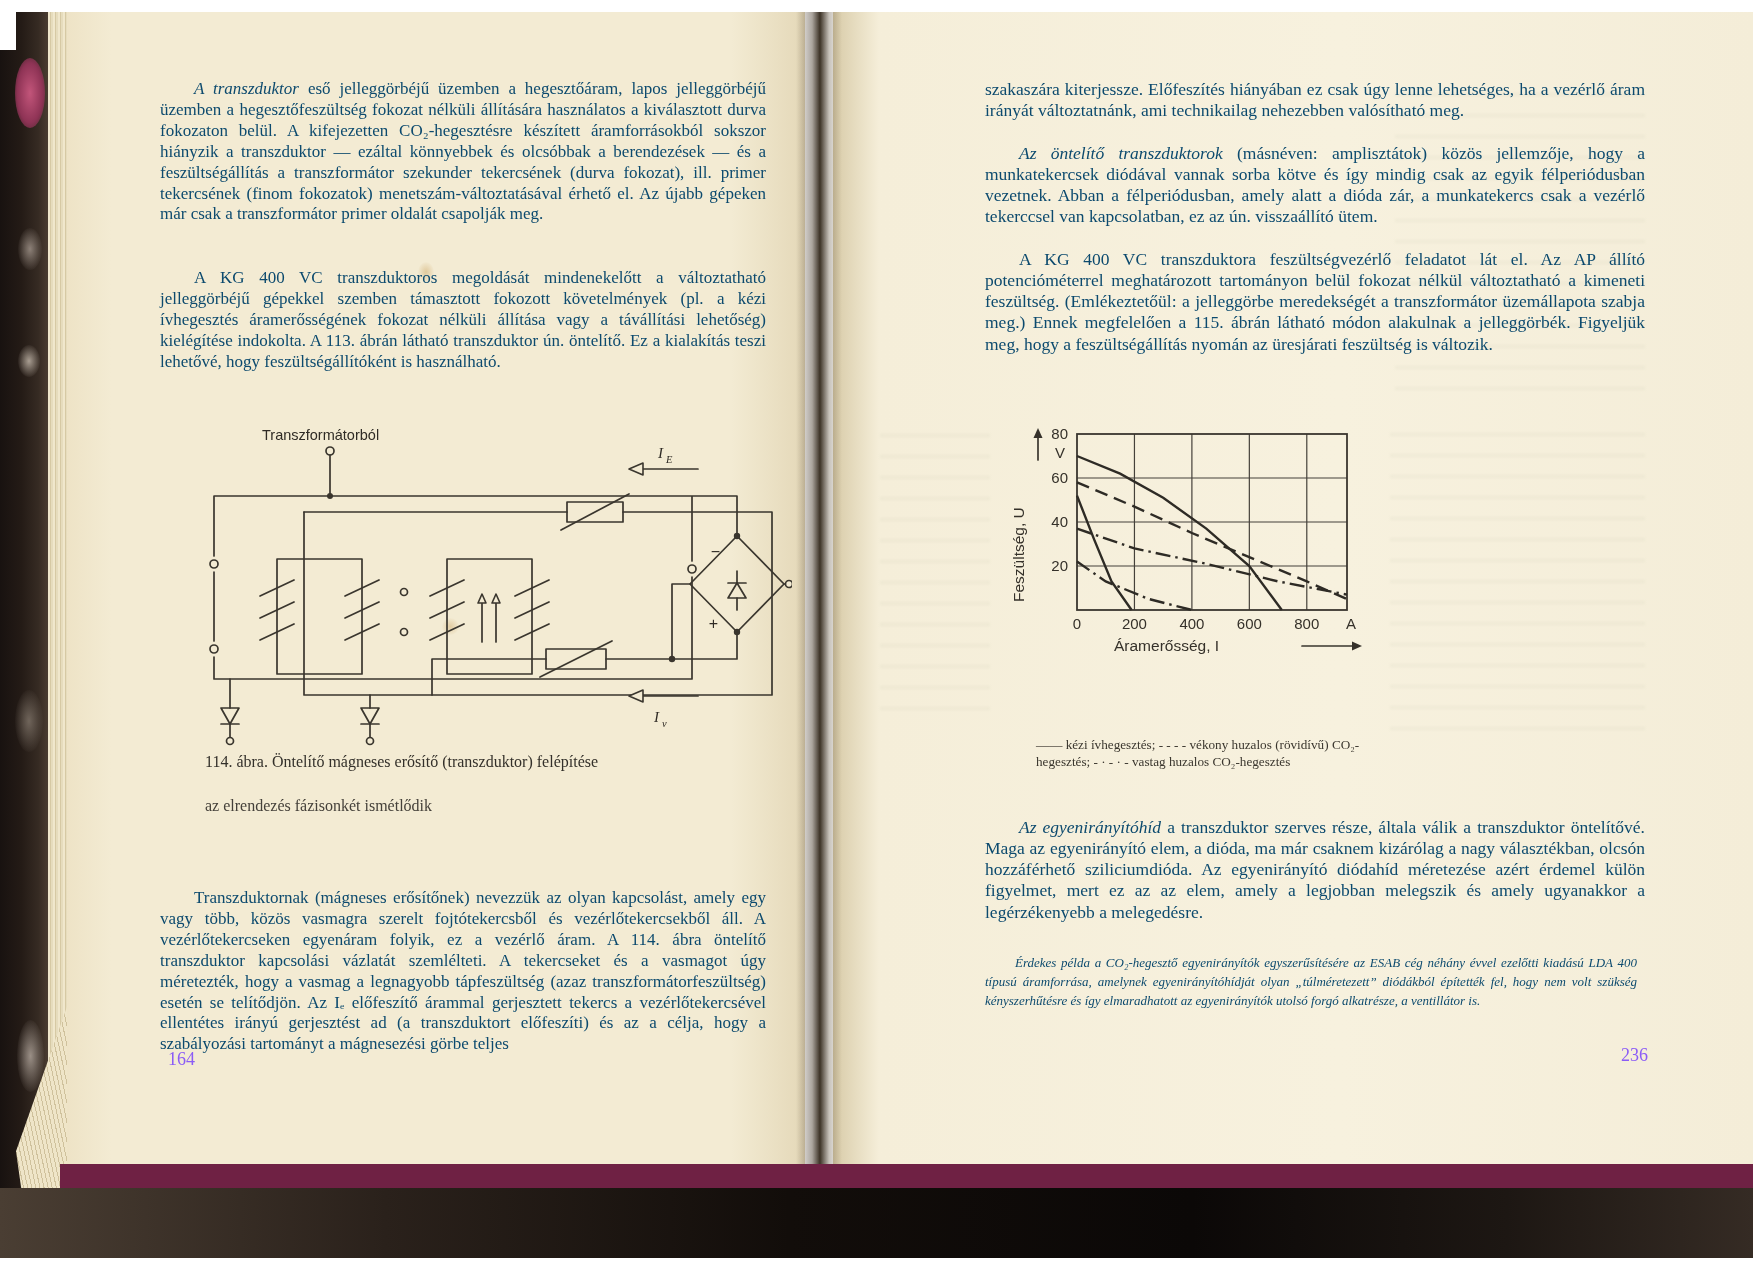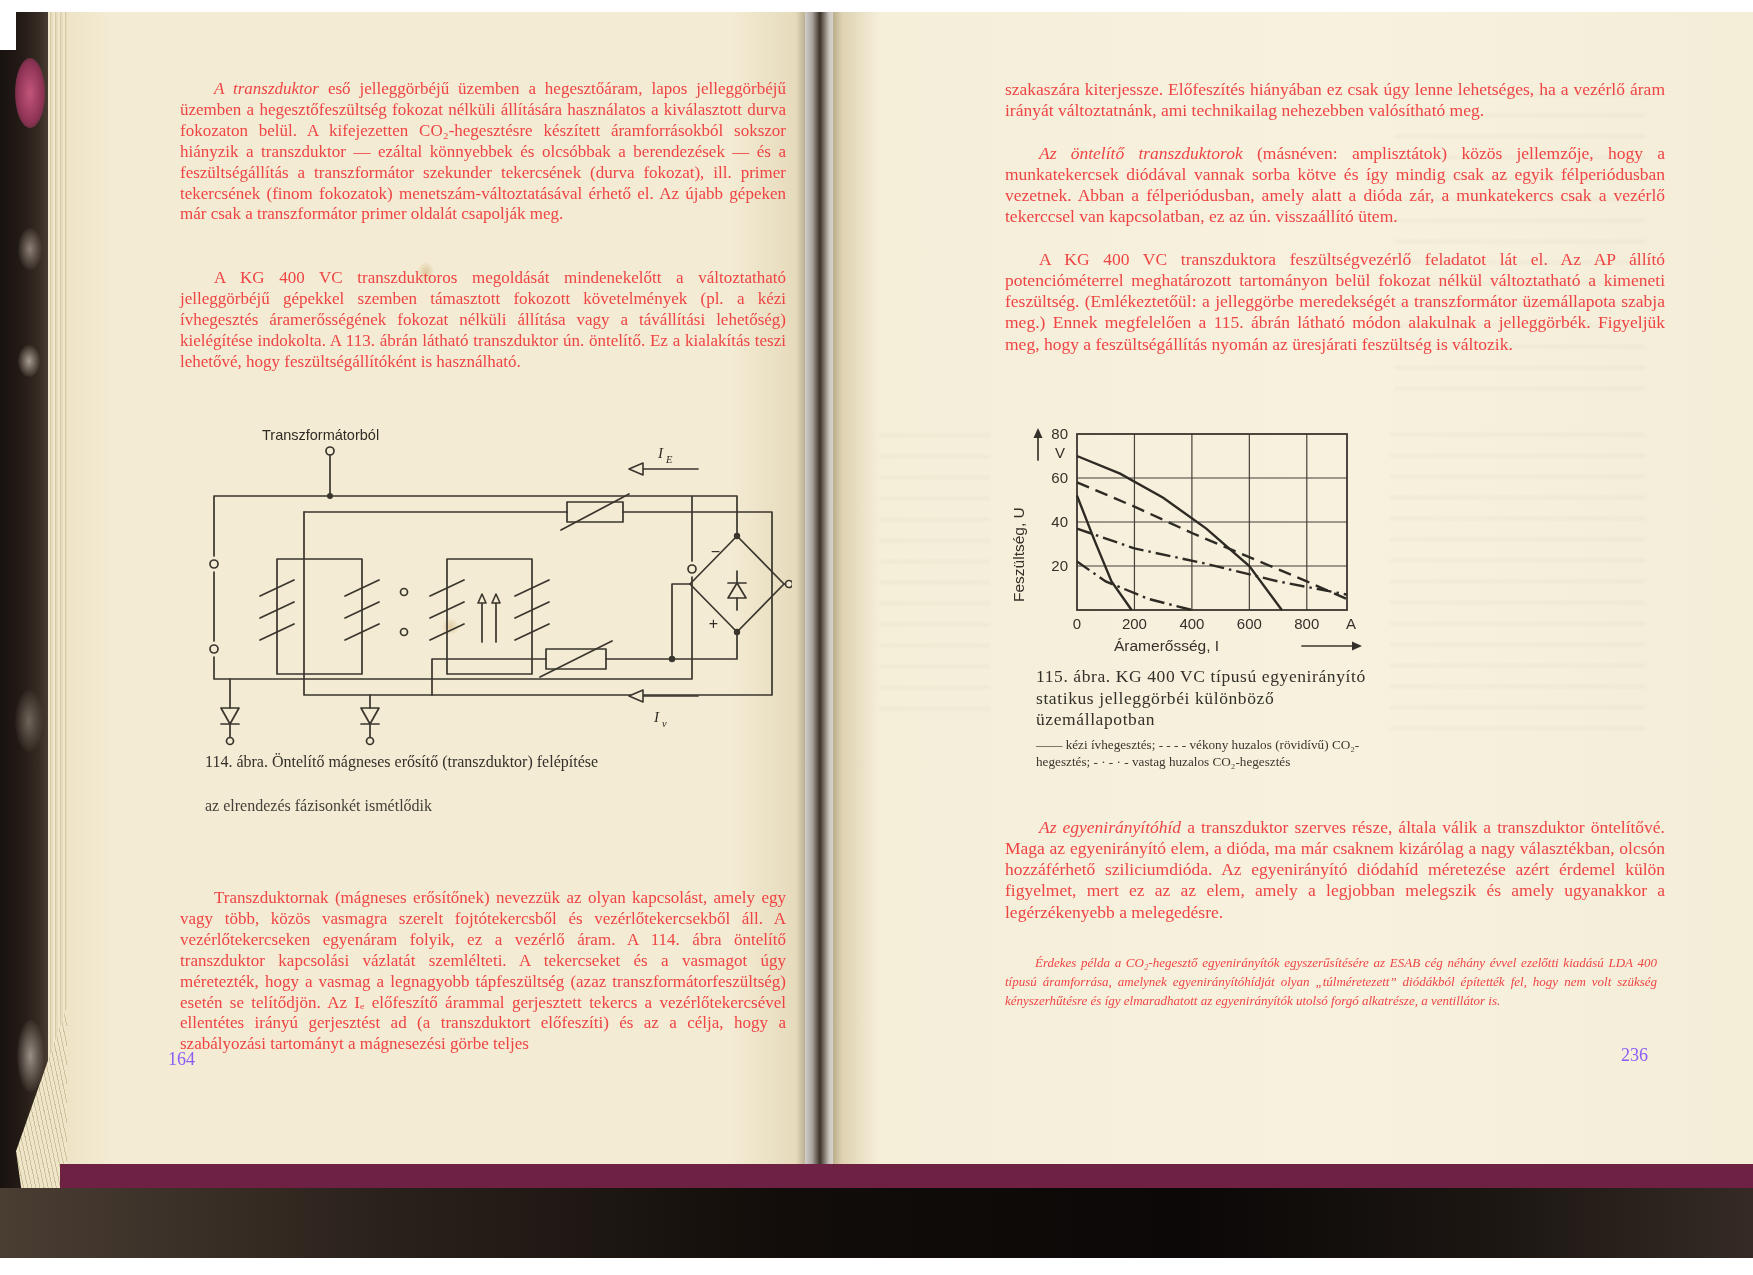--- a/index.html
+++ b/index.html
@@ -33,21 +33,21 @@
              background:linear-gradient(90deg,#4a3e33 0%,#2a211b 22%,#120d0a 45%,#0b0807 68%,#1d1713 86%,#352b24 100%);}
   .band-bottom-white{position:absolute;left:0;top:1258px;width:1753px;height:17px;background:#ffffff;}
   .band-top-white{position:absolute;left:0;top:0;width:1753px;height:12px;background:#ffffff;}
   .stain{position:absolute;border-radius:50%;}
   .stain1{left:418px;top:262px;width:16px;height:20px;background:radial-gradient(ellipse,rgba(201,160,90,.45),rgba(201,160,90,0) 75%);}
   .stain2{left:442px;top:618px;width:17px;height:17px;background:radial-gradient(ellipse,rgba(201,160,90,.4),rgba(201,160,90,0) 75%);}
   .showthrough{position:absolute;filter:blur(1.5px);opacity:.55;
                background:repeating-linear-gradient(0deg,rgba(139,148,118,.14) 0 3px,rgba(0,0,0,0) 3px 21px);}
 
   
-  .p{position:absolute;text-align:justify;font-size:17px;line-height:20.9px;color:#ef4444;margin-left:20px;}
+  .p{position:absolute;text-align:justify;font-size:17px;line-height:20.9px;color:#0c4a6e;}
   .pl{left:160px;width:606px;}
   .pr{left:985px;width:660px;font-size:17.5px;line-height:21.3px;}
   .indent{text-indent:34px;}
   .lead{font-style:italic;}
   #lp1{top:62px;}  #lp2{top:251px;}  #lp3{top:871px;}
   #rp1{top:61px;}  #rp2{top:125px;}  #rp3{top:231px;}  #rp4{top:799px;}
   #rp5{top:940px;width:652px;font-size:13px;line-height:19.2px;text-indent:30px;font-style:italic;}
   .pagenum{position:absolute;font-size:18px;color:#8b5cf6;}
   #pn164{left:168px;top:1049px;}
   #pn165{left:1592px;top:1045px;width:56px;text-align:right;}
@@ -213,21 +213,20 @@
 
     <path class="wire" d="M36,36 V14"></path>
     <path d="M36,4 l-4.5,10 h9 z" fill="#35312a"></path>
     <text transform="translate(22,178) rotate(-90)" class="axlbl">Feszültség, U</text>
 
     <text x="112" y="227" class="axlbl">Áramerősség, I</text>
     <path class="wire" d="M300,222 H352"></path>
     <path d="M360,222 l-10,-4.5 v9 z" fill="#35312a"></path>
   </svg>
 
-  <div class="cap115">115. ábra. KG 400 VC típusú egyenirányító statikus jelleggörbéi különböző üzemállapotban</div>
   <div class="legend115">―― kézi ívhegesztés; - - - - vékony huzalos (rövidívű) CO₂-hegesztés; - · - · - vastag huzalos CO₂-hegesztés</div>
 
   <p class="p pr indent" id="rp4"><span class="lead">Az egyenirányítóhíd</span><span> a transzduktor szerves része, általa válik a transzduktor öntelítővé. Maga az egyenirányító elem, a dióda, ma már csaknem kizárólag a nagy választékban, olcsón hozzáférhető sziliciumdióda. Az egyenirányító diódahíd méretezése azért érdemel külön figyelmet, mert ez az az elem, amely a legjobban melegszik és amely ugyanakkor a legérzékenyebb a melegedésre.</span></p>
 
   <p class="p pr" id="rp5"><span>Érdekes példa a CO₂-hegesztő egyenirányítók egyszerűsítésére az ESAB cég néhány évvel ezelőtti kiadású LDA 400 típusú áramforrása, amelynek egyenirányítóhídját olyan „túlméretezett” diódákból építették fel, hogy nem volt szükség kényszerhűtésre és így elmaradhatott az egyenirányítók utolsó forgó alkatrésze, a ventillátor is.</span></p>
 
   <div class="pagenum" id="pn165">236</div>
 
   <div class="band-maroon"></div>
   <div class="band-dark"></div>

